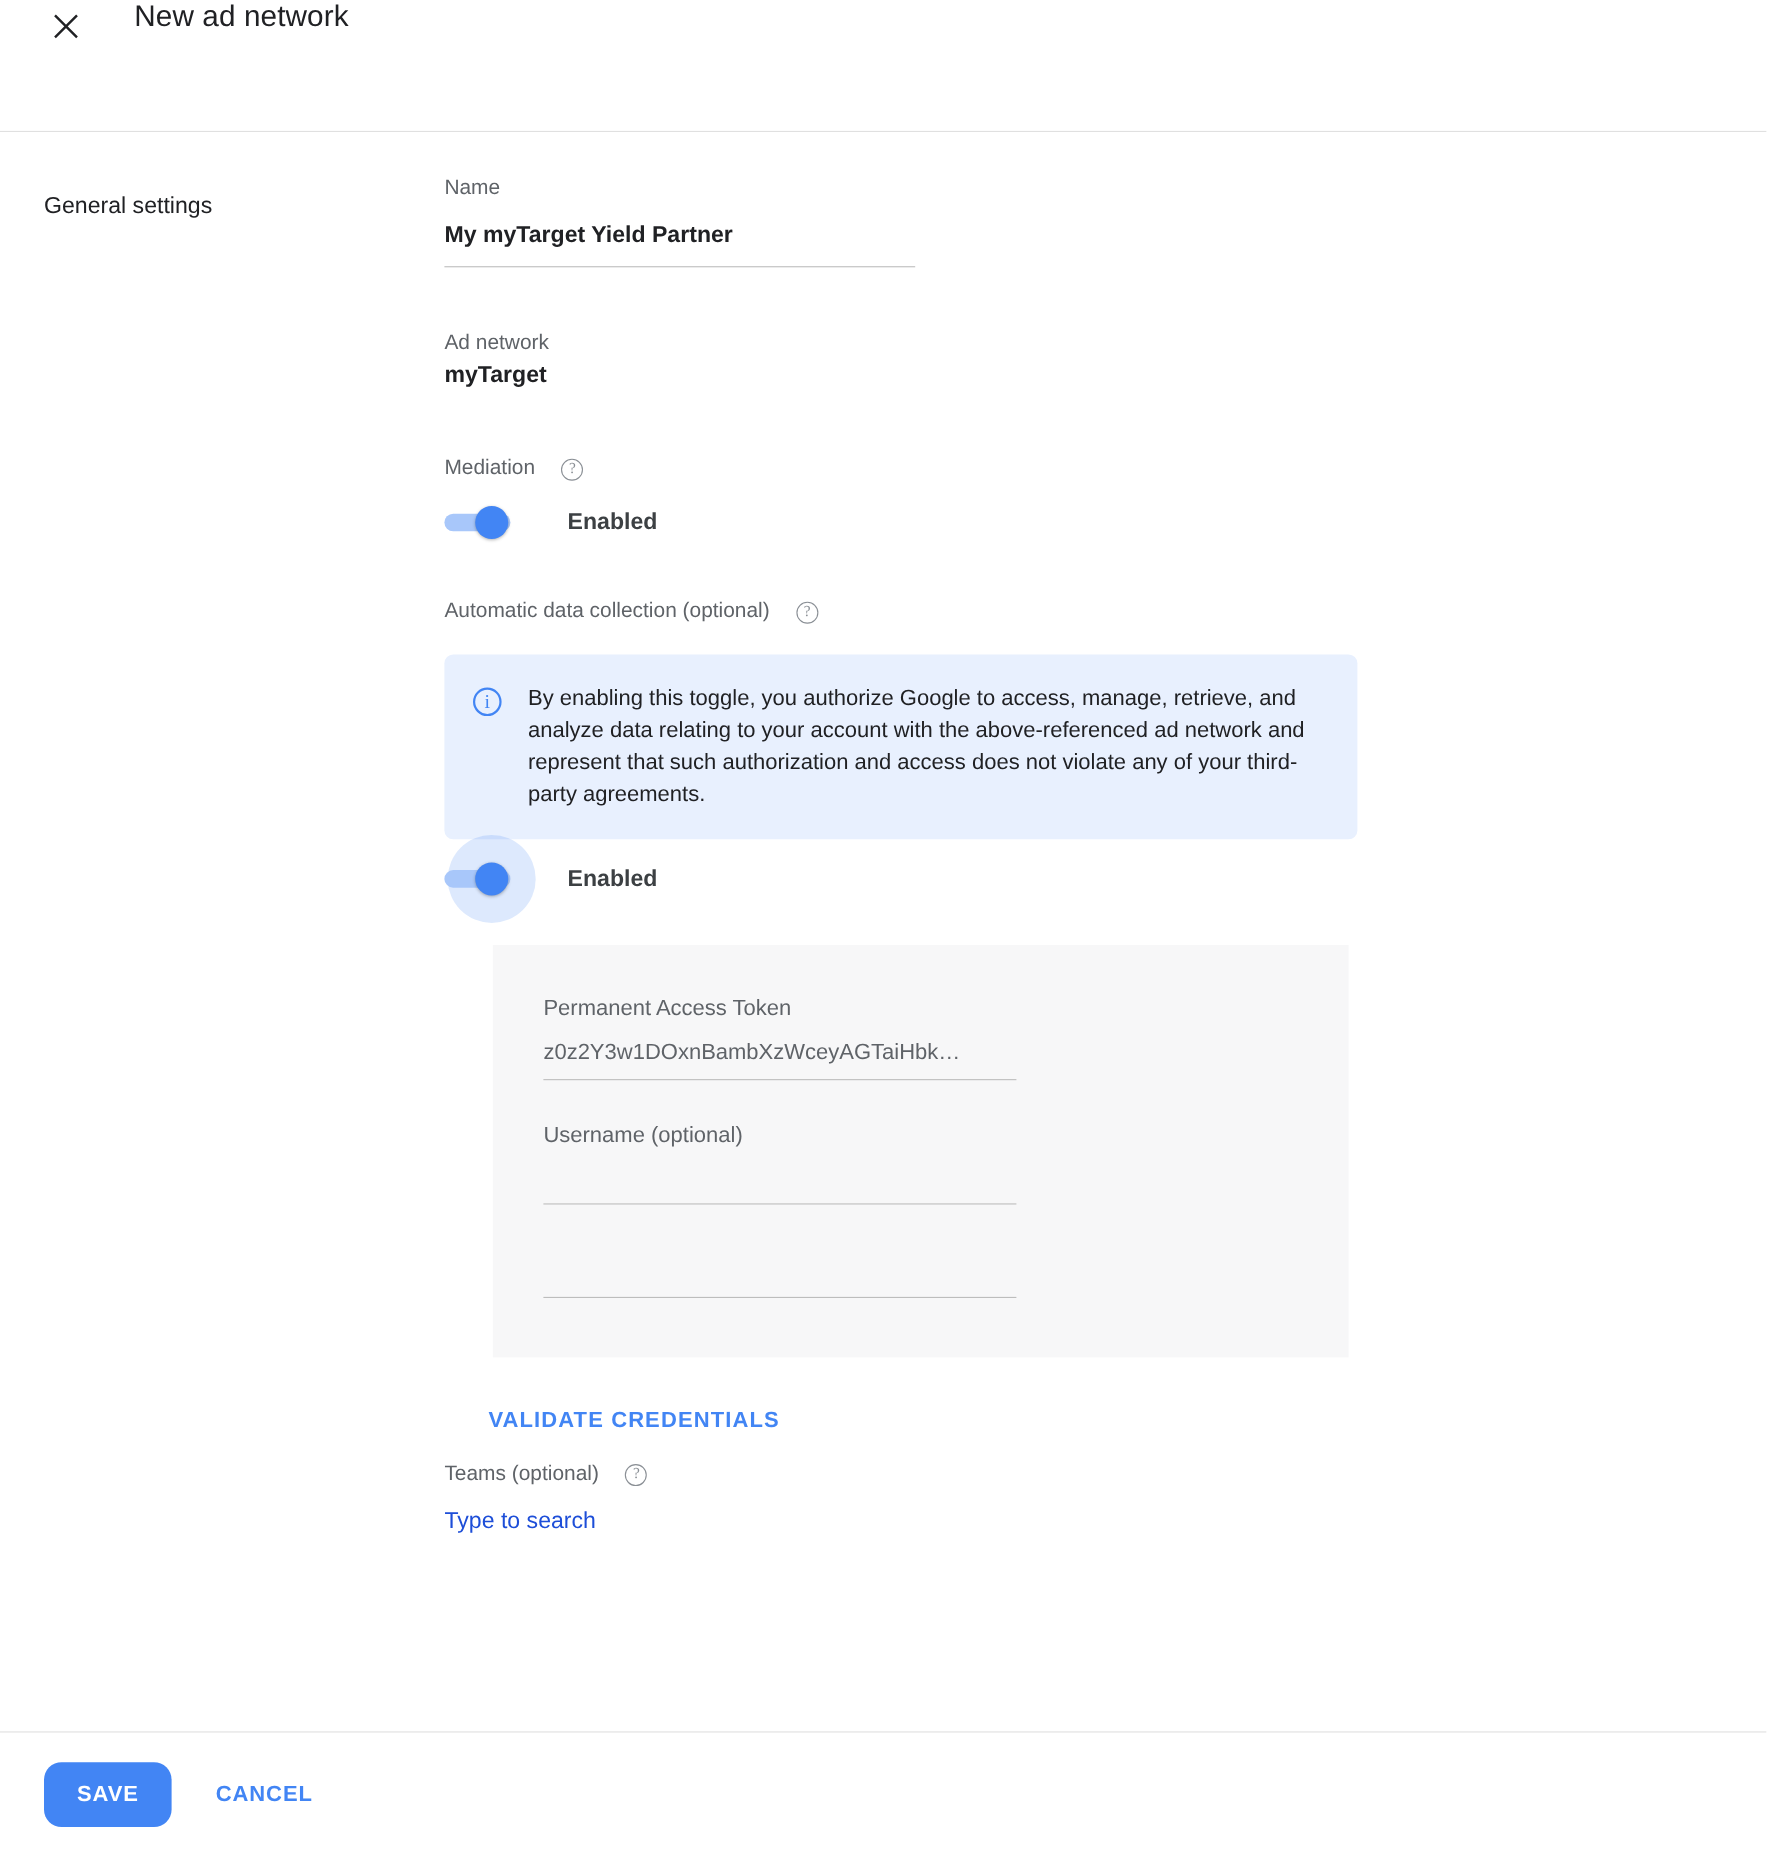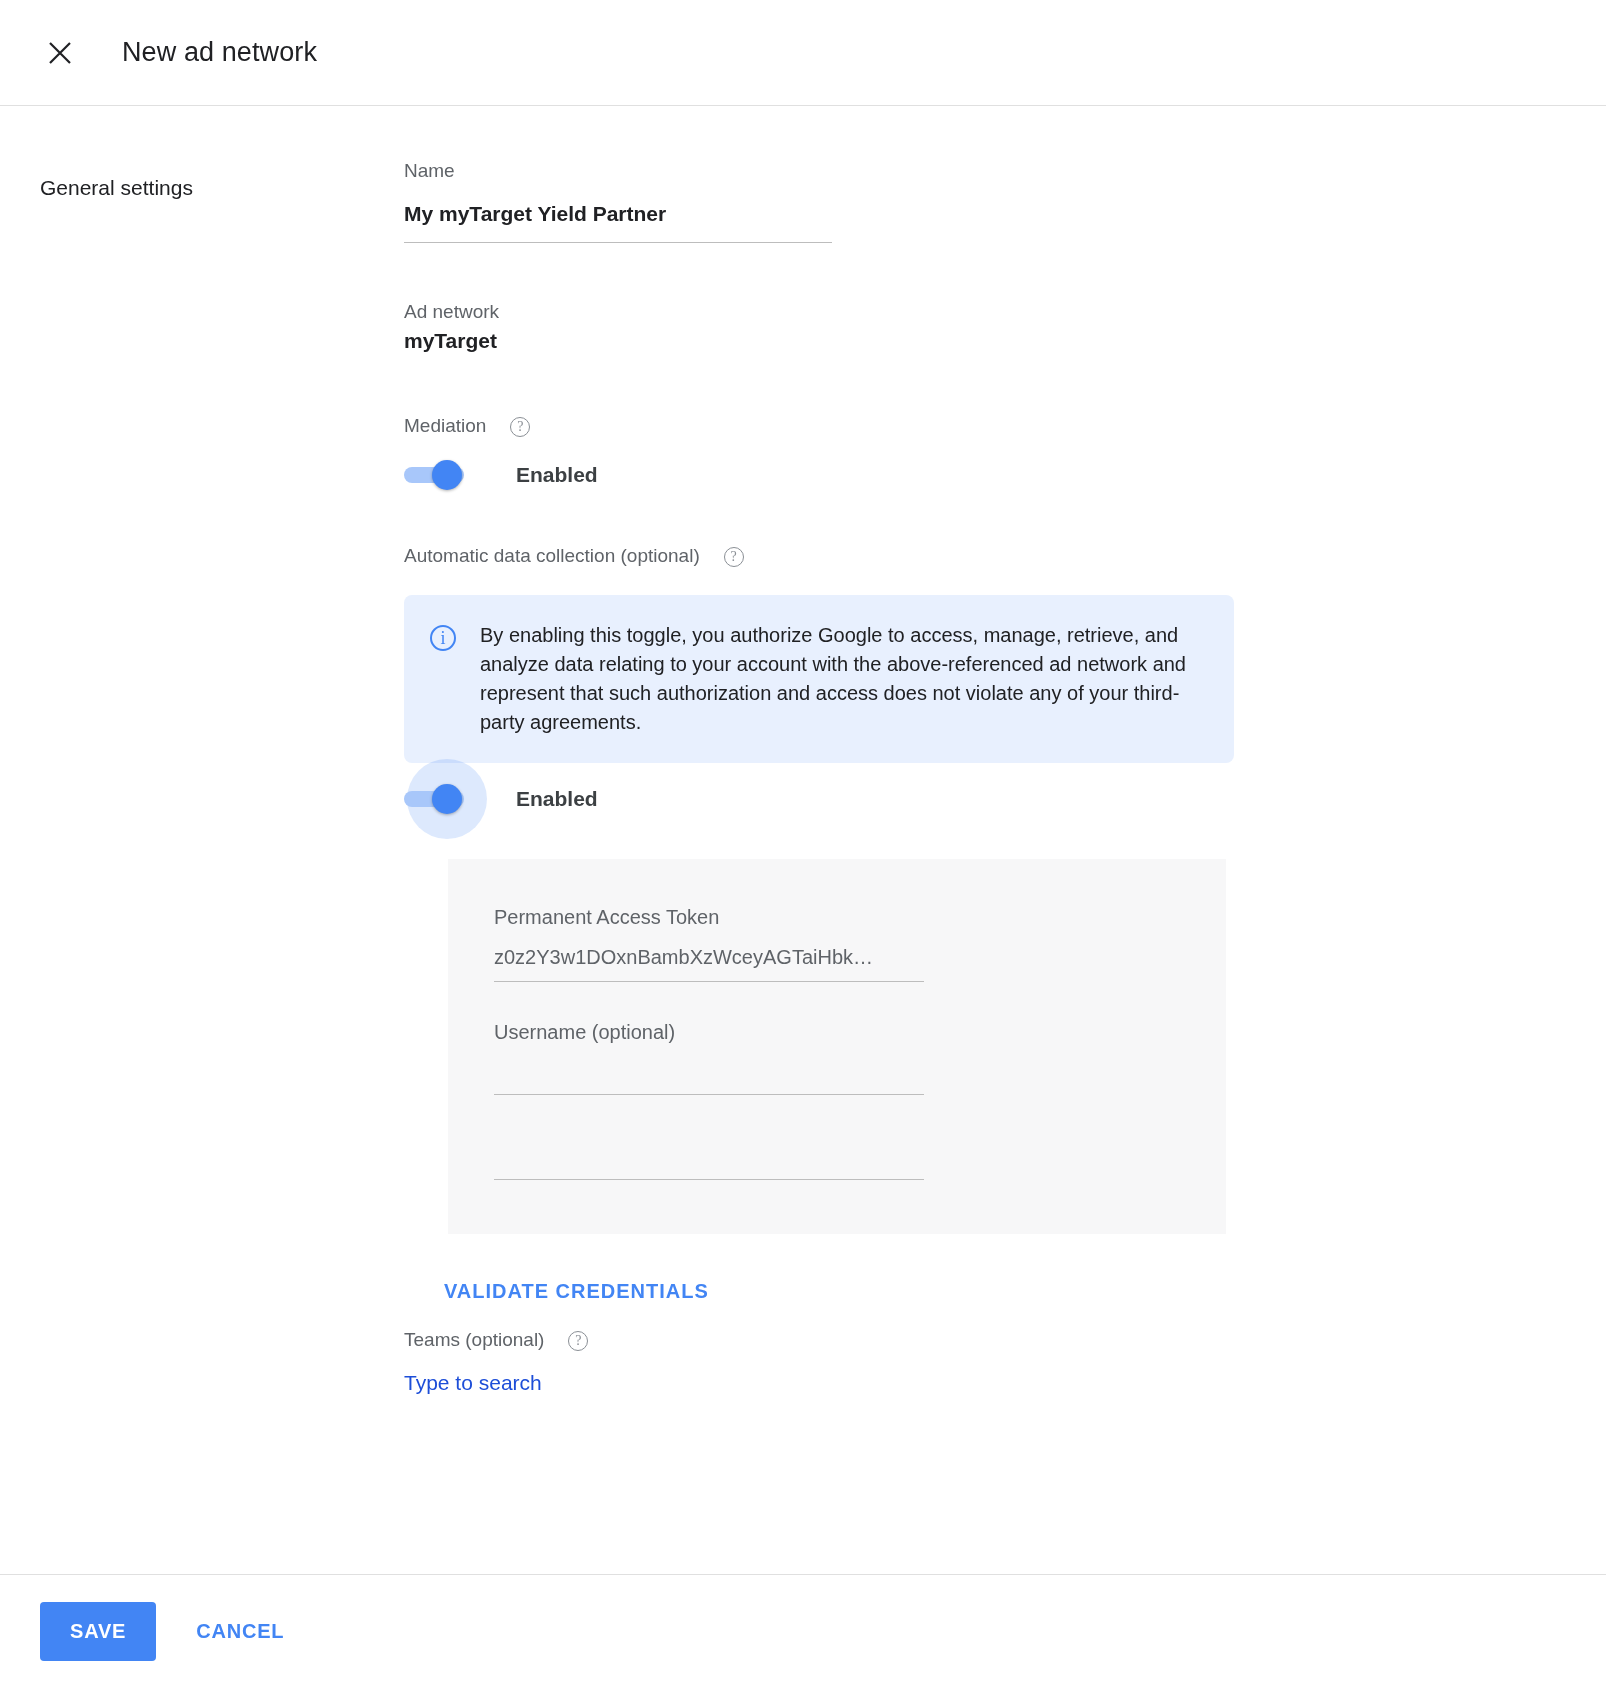--- a/index.html
+++ b/index.html
@@ -17,24 +17,23 @@
     width: 1606px;
     height: 1688px;
     background: #ffffff;
   }
 
   
   .header {
     position: absolute;
     top: 0; left: 0;
     width: 1606px;
-    height: 106px;
+    height: 120px;
     border-bottom: 1px solid #e0e0e0;
     display: flex;
-    align-items: center;
   }
   .close-btn {
     width: 48px; height: 48px;
     margin-left: 36px;
     display: flex; align-items: center; justify-content: center;
     cursor: pointer;
     border-radius: 50%;
   }
   .close-btn svg { display: block; }
   .dialog-title {
@@ -223,21 +222,21 @@
     align-items: center;
   }
   .save-btn {
     margin-left: 40px;
     background: #4285f4;
     color: #ffffff;
     font-size: 20px;
     font-weight: 700;
     letter-spacing: .8px;
     border: none;
-    border-radius: 4px;
+    border-radius: 16px;
     padding: 18px 30px;
     cursor: pointer;
     font-family: "Liberation Sans", sans-serif;
   }
   .cancel-btn {
     margin-left: 34px;
     color: #4285f4;
     font-size: 20px;
     font-weight: 700;
     letter-spacing: .8px;

